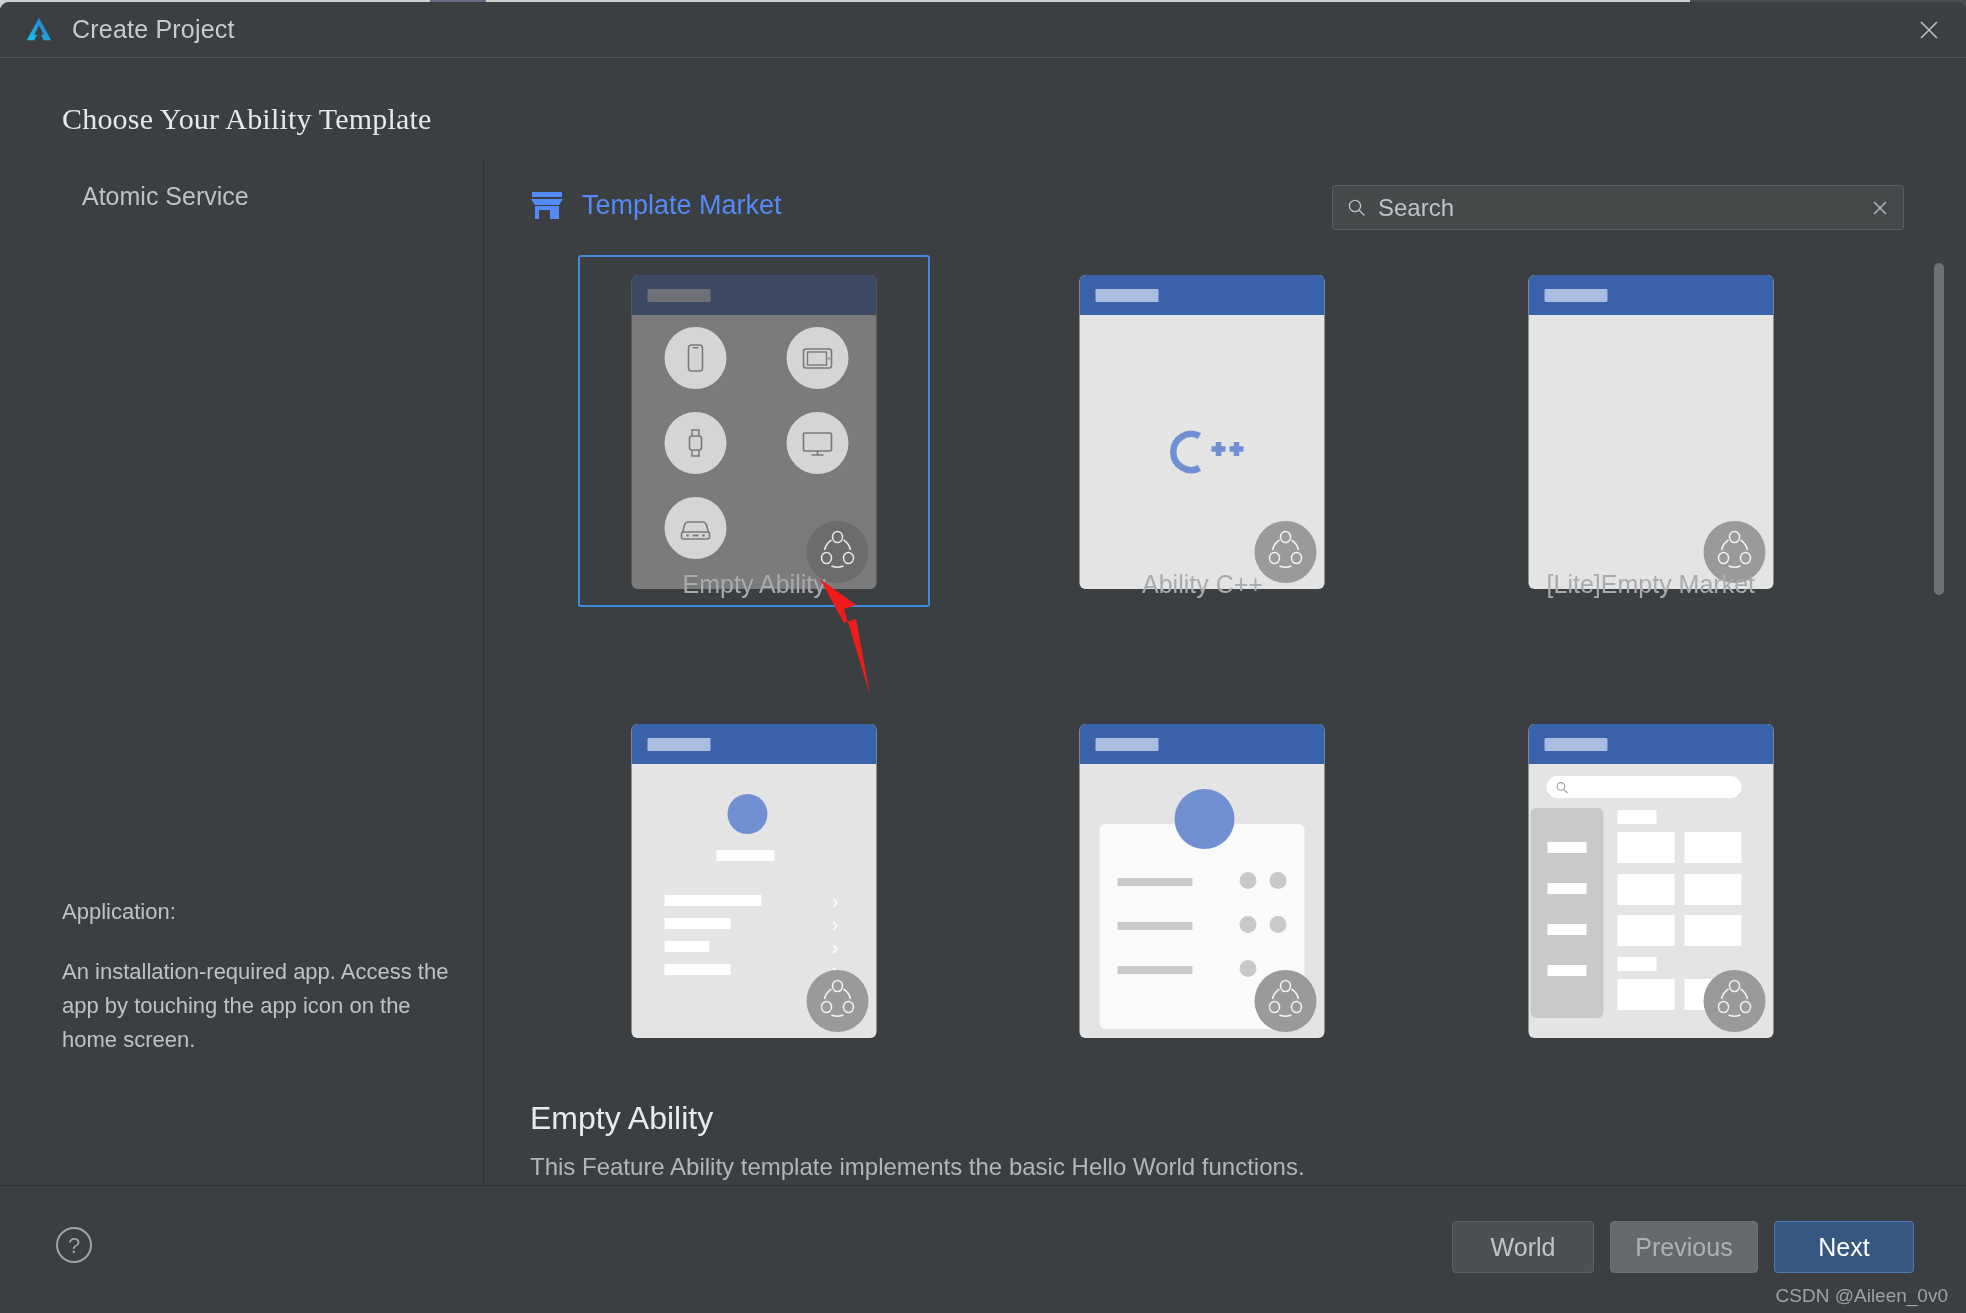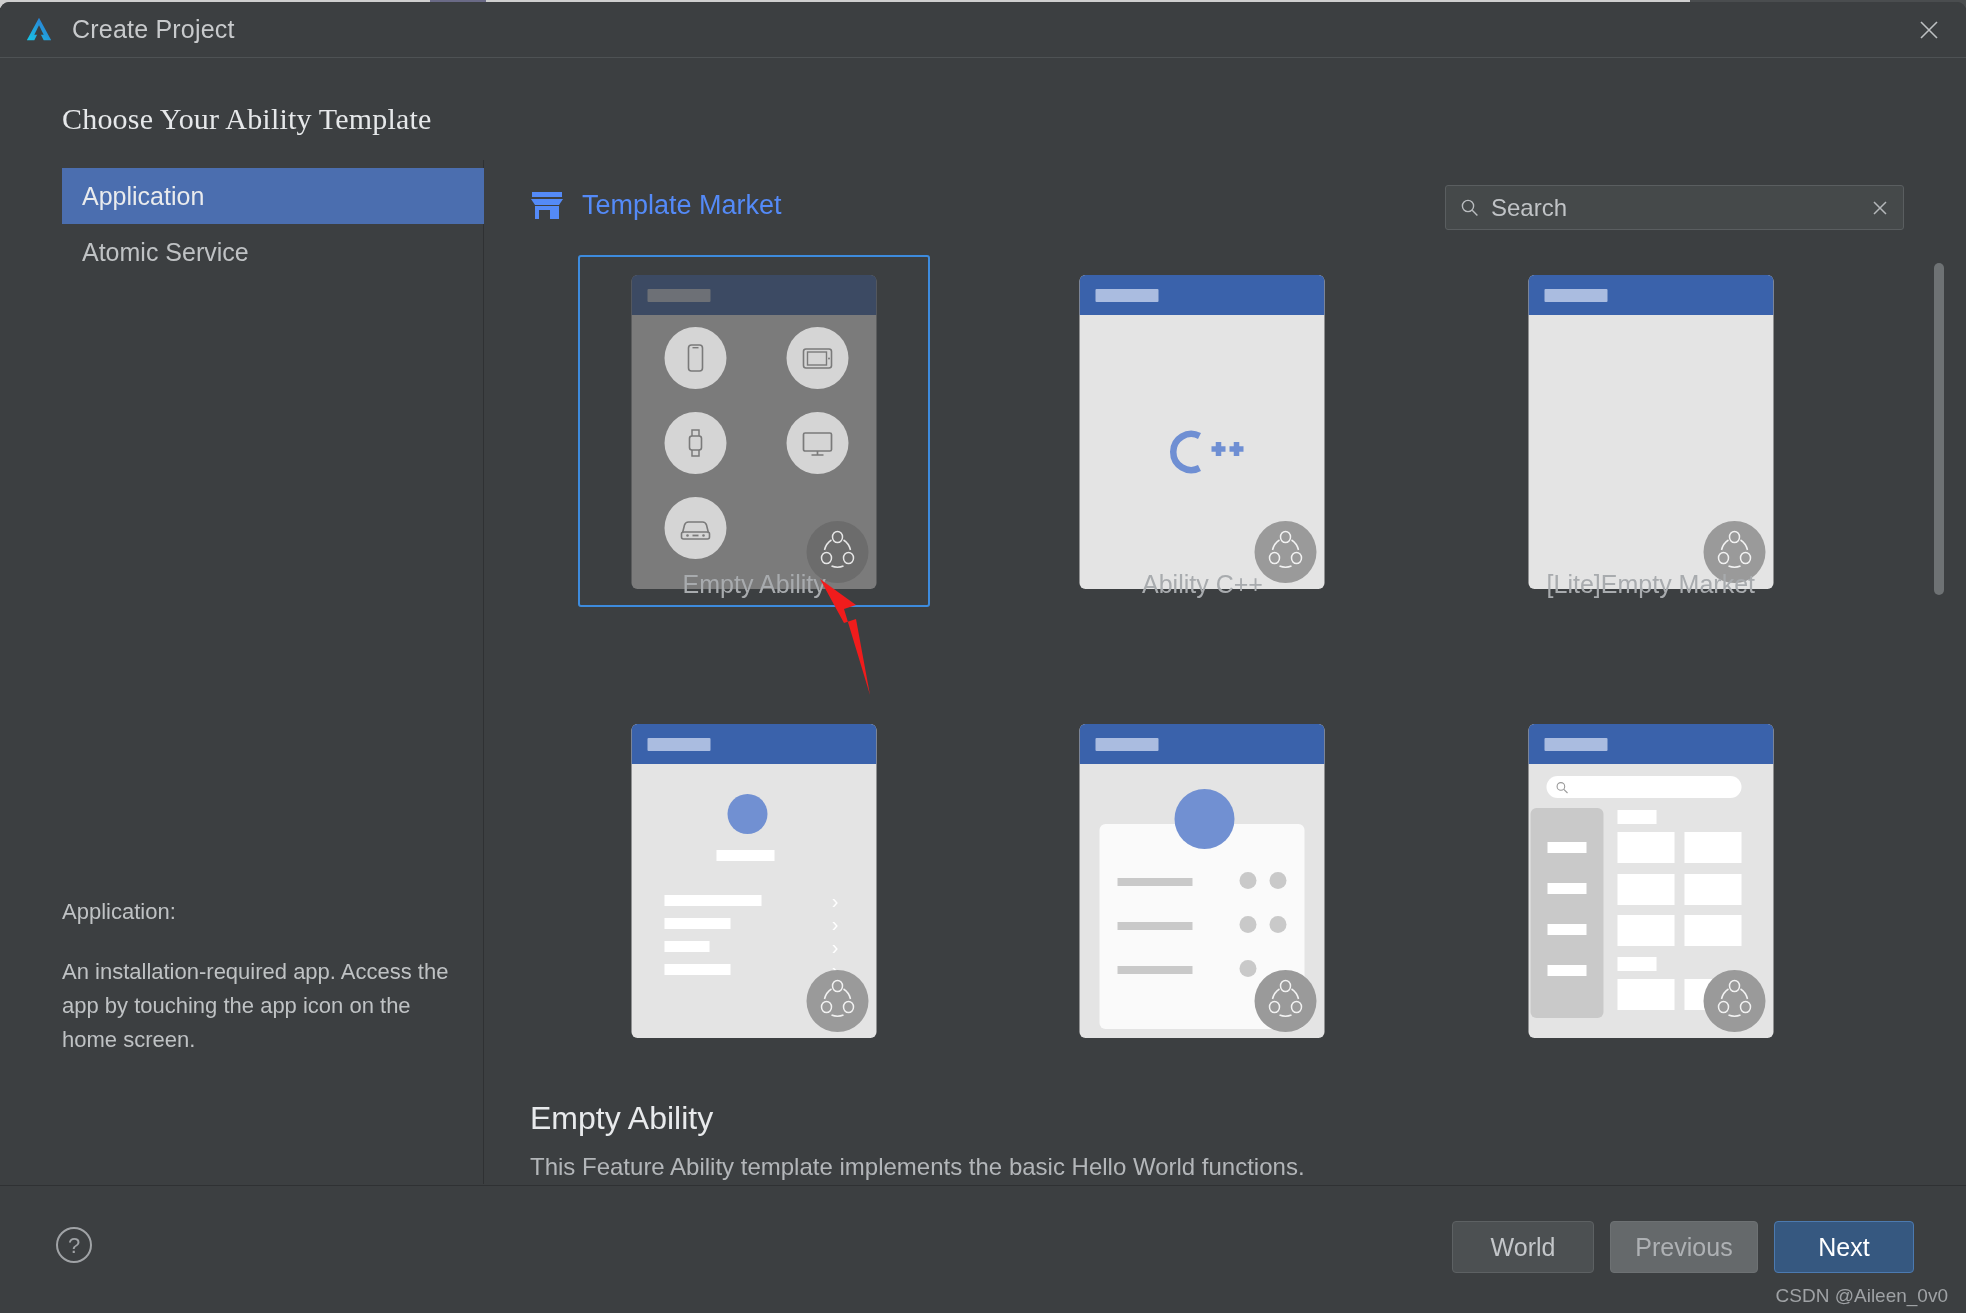--- a/index.html
+++ b/index.html
@@ -95,21 +95,21 @@
     position: absolute; left: 45px; top: 30px;
     display: flex; align-items: center; cursor: pointer;
   }
   .market-link .shop-icon { width: 34px; height: 30px; }
   .market-link .market-label {
     margin-left: 18px; font-size: 27px; color: #548af7;
   }
 
   .search-box {
     position: absolute; right: 62px; top: 25px;
-    width: 459px; height: 45px;
+    width: 572px; height: 45px;
     background: #45494a; border: 1px solid #5a5e60; border-radius: 3px;
     display: flex; align-items: center;
   }
   .search-box .mag { margin-left: 14px; width: 19px; height: 19px; }
   .search-input {
     flex: 1; margin-left: 12px; background: transparent; border: none;
     outline: none; font-size: 24px; color: #c9cbce;
     font-family: "Liberation Sans", sans-serif;
   }
   .search-input::placeholder { color: #c0c3c6; }
@@ -269,23 +269,20 @@
         <svg viewBox="0 0 22 22">
           <path d="M3 3 L19 19 M19 3 L3 19" stroke="#bdc0c2" stroke-width="1.6" fill="none"></path>
         </svg>
       </div>
     </div>
 
     <div class="heading">Choose Your Ability Template</div>
 
     <div class="left-panel">
       <div class="cat-list">
-        <div class="cat-item selected">
-          <span>Application</span>
-        </div>
         <div class="cat-item">
           <span>Atomic Service</span>
         </div>
       </div>
       <div class="left-desc">
         <div class="lead">Application:</div>
         <div>An installation-required app. Access the app by touching the app icon on the home screen.</div>
       </div>
     </div>
 

